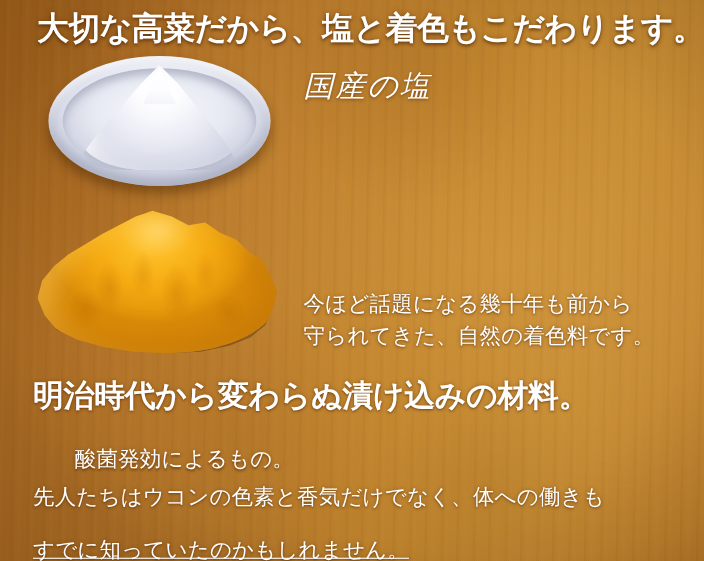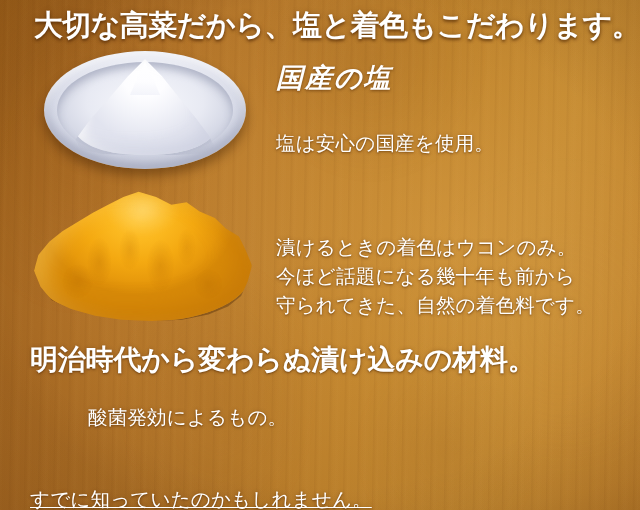--- a/index.html
+++ b/index.html
@@ -103,21 +103,21 @@
     font-weight: bold;
     letter-spacing: -0.5px;
     text-shadow: 0 2px 3px rgba(70,32,0,0.60), 0 0 5px rgba(80,40,0,0.35);
     margin-left: 17px;
   }
 
   .brush-heading {
     font-family: "DejaVu Serif", "Liberation Serif", serif;
     font-size: 27px;
     font-style: italic;
-    font-weight: bold;
+    font-weight: normal;
     letter-spacing: 2px;
     text-shadow: 0 1px 3px rgba(70,32,0,0.60);
   }
 
   .body-line {
     font-size: 19.5px;
     font-weight: normal;
     letter-spacing: 0.2px;
   }
 
@@ -268,30 +268,29 @@
   <div id="salt-photo">
     <div id="salt-bowl">
       <div id="salt-bowl-well"></div>
       <div id="salt-mound">
         <div id="salt-mound-peak"></div>
       </div>
     </div>
   </div>
 
   <div class="txt brush-heading" style="left:276px; top:60px;">国産の塩</div>
-  <div class="txt body-line" style="left:276px; top:130px;">塩は安心の国産を使用。</div>
 
   <div id="turmeric-photo">
     <div id="turmeric-mound">
       <div id="turmeric-texture"></div>
       <div id="turmeric-highlight"></div>
     </div>
   </div>
 
-  <div class="txt body-line" style="left:276px; top:234px;">漬けるときの着色はウコンのみ。</div>
   <div class="txt body-line" style="left:276px; top:263px;">今ほど話題になる幾十年も前から</div>
   <div class="txt body-line" style="left:276px; top:292px;">守られてきた、自然の着色料です。</div>
 
   <div class="txt section-heading" style="left:30px; top:341px;">明治時代から変わらぬ漬け込みの材料。</div>
-  <div class="txt body-line" style="left:46px; top:404px;padding-left:42px;">酸菌発効によるもの。</div>
+  <div class="txt body-line" style="left:26px; top:404px;padding-left:42px;">酸菌発効によるもの。</div>
+  <div class="txt body-line" style="left:30px; top:438px;">先人たちはウコンの色素と香気だけでなく、体への働きも</div>
   <div class="txt body-line" style="left:30px; top:486px;text-decoration:underline;">すでに知っていたのかもしれません。</div>
 
 </div>
 
 </body></html>

